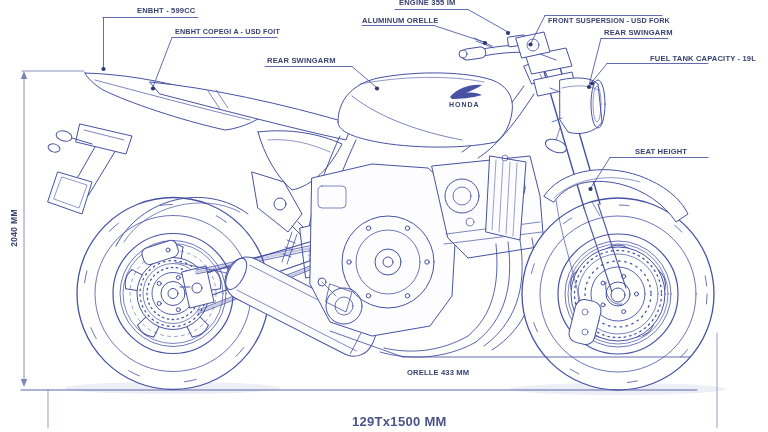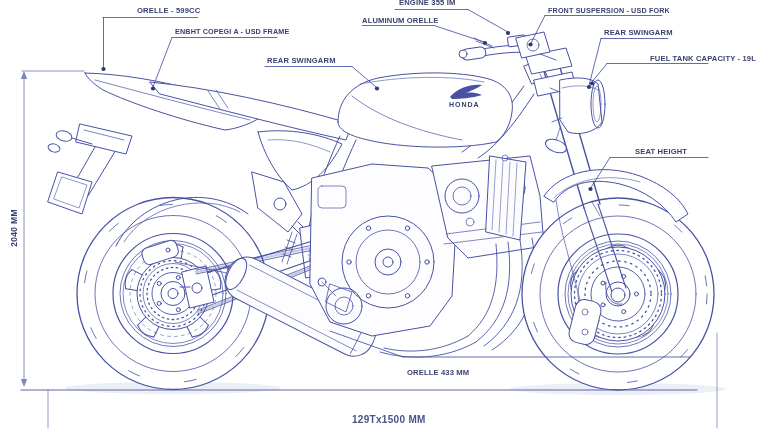--- a/index.html
+++ b/index.html
@@ -7,21 +7,21 @@
     position:relative;width:768px;height:432px;background:#ffffff;
     overflow:hidden;font-family:"Liberation Sans",sans-serif;
   }
   .stage svg{position:absolute;left:0;top:0;}
   .callout{
     position:absolute;font-size:7.6px;font-weight:700;color:#39426f;
     letter-spacing:.15px;white-space:nowrap;line-height:10px;
   }
   .callout.small{font-size:7.2px;}
   .dim-label{
-    position:absolute;font-size:10px;font-weight:700;color:#4a5388;
+    position:absolute;font-size:13px;font-weight:700;color:#4a5388;
     letter-spacing:.3px;white-space:nowrap;text-align:right;
   }
   .vlabel{
     position:absolute;left:-5px;top:223px;font-size:8.5px;font-weight:700;
     color:#39426f;white-space:nowrap;transform:rotate(-90deg);
     transform-origin:center;letter-spacing:.3px;
   }
 </style>
 </head>
 <body>
@@ -341,25 +341,25 @@
       <circle cx="589" cy="87" r="2.1"></circle>
       <circle cx="592" cy="83.5" r="2.1"></circle>
       <circle cx="377" cy="88.5" r="2.1"></circle>
       <circle cx="590.5" cy="189" r="2.1"></circle>
     </g>
 
     <text x="449" y="107" font-size="7" font-weight="bold" letter-spacing="1" fill="#39426f" stroke="none" font-family="Liberation Sans, sans-serif">HONDA</text>
   </g>
 </svg>
 
-<div class="callout" style="left:137px;top:6px;">ORELLE - 599CC</div>
-<div class="callout small" style="left:175px;top:27px;">ENBHT COPEGI A - USD FRAME</div>
+<div class="callout" style="left:137px;top:6px;">ENBHT - 599CC</div>
+<div class="callout small" style="left:175px;top:27px;">ENBHT COPEGI A - USD FOIT</div>
 <div class="callout" style="left:399px;top:-2px;">ENGINE 355 IM</div>
 <div class="callout" style="left:362px;top:16px;">ALUMINUM ORELLE</div>
-<div class="callout small" style="left:548px;top:6px;">FRONT SUSPERSION - USD FORK</div>
+<div class="callout small" style="left:548px;top:16px;">FRONT SUSPERSION - USD FORK</div>
 <div class="callout" style="left:604px;top:28px;">REAR SWINGARM</div>
 <div class="callout" style="left:610px;top:54px;padding-left:40px;">FUEL TANK CAPACITY - 19L</div>
 <div class="callout" style="left:267px;top:56px;">REAR SWINGARM</div>
 <div class="callout" style="left:635px;top:147px;text-align:center;">SEAT HEIGHT</div>
 
 <div class="callout" style="left:407px;top:368px;">ORELLE 433 MM</div>
 <div class="dim-label" style="left:352px;top:414px;">129Tx1500 MM</div>
 <div class="vlabel">2040 MM</div>
 
 </div>

